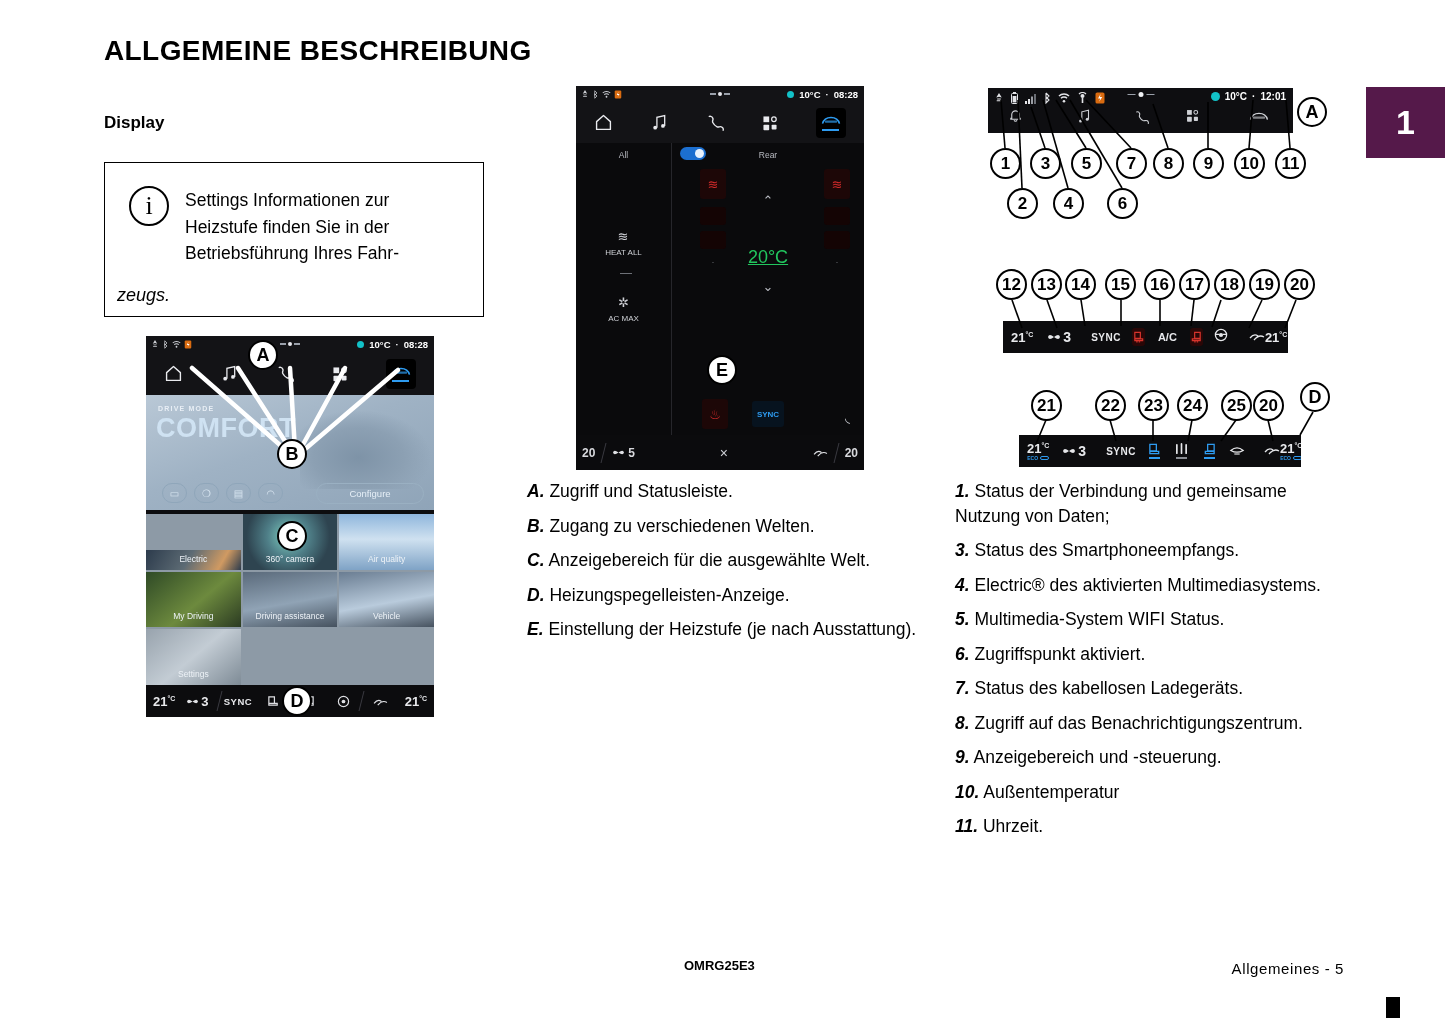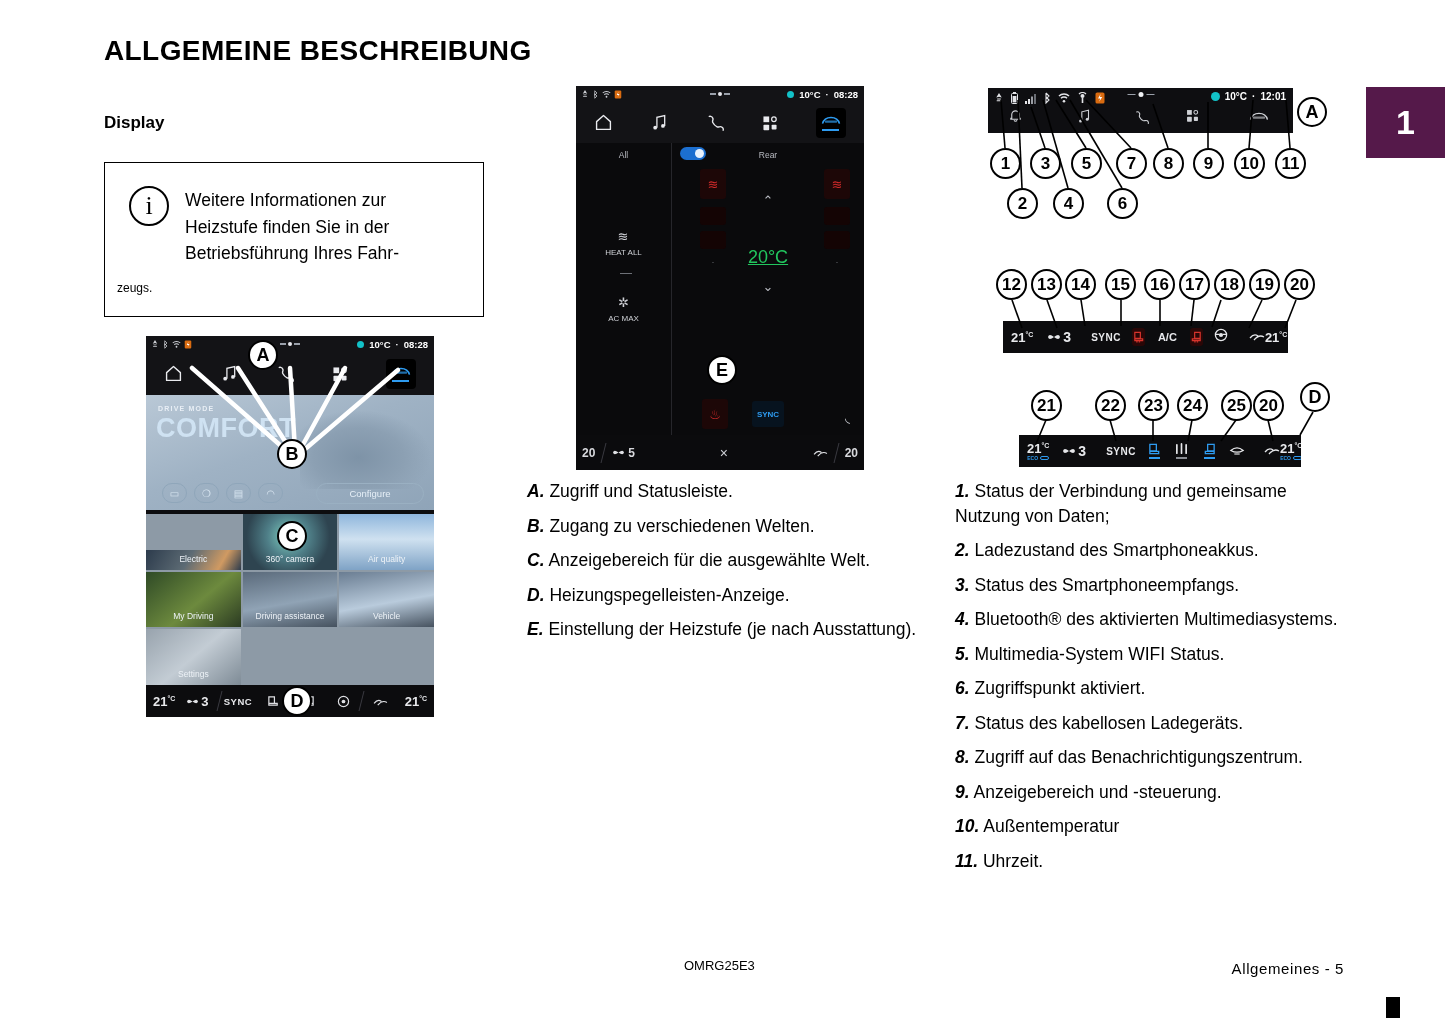--- a/index.html
+++ b/index.html
@@ -38,22 +38,22 @@
     position:absolute; left:24px; top:23px; width:40px; height:40px;
     border:2.2px solid #000; border-radius:50%;
     display:flex; align-items:center; justify-content:center;
     font-size:26px; font-family:"Liberation Serif", serif; line-height:1;
   }
   .info-text{
     position:absolute; left:80px; top:24px; width:290px;
     font-size:17.5px; line-height:26.5px;
   }
   .info-text-wrap{
-    position:absolute; left:12px; top:112px; width:360px;
-    font-size:12px; line-height:26.5px;
+    position:absolute; left:12px; top:119px; width:360px;
+    font-size:18px; line-height:26.5px;font-style:italic;
   }
 
   
   .shot{ position:absolute; background:#0d0d0f; overflow:hidden; }
   .hmi-statusbar{
     position:absolute; left:0; right:0; top:0;
     background:#131316; display:flex; align-items:center;
   }
   .sb-left{ display:flex; align-items:center; gap:3px; padding-left:5px; }
   .sb-right{ margin-left:auto; display:flex; align-items:center; gap:5px; padding-right:6px;
@@ -152,36 +152,36 @@
   svg.leaders{ position:absolute; left:0; top:0; width:1445px; height:1018px;
                pointer-events:none; z-index:30; }
 
   
   .legend{ position:absolute; font-size:17.5px; line-height:24.5px; }
   .legend p{ margin:0 0 10px 0; }
   .legend .k{ font-weight:bold; font-style:italic; }
   #legend-letters{ left:527px; top:479px; width:395px; }
   #legend-numbers{ left:955px; top:479px; width:390px; }
 
-  .footer-code{ position:absolute; left:684px; top:958px; font-size:13px; font-weight:normal; }
+  .footer-code{ position:absolute; left:684px; top:958px; font-size:13px; font-weight:bold; }
   .footer-page{ position:absolute; right:101px; top:960px; font-size:15px;
                 letter-spacing:.6px; }
   .footer-mark{ position:absolute; left:1386px; top:997px; width:14px; height:21px; background:#000; }
 </style>
 </head>
 <body>
 
 <div class="chapter-tab">1</div>
 <div class="page-title">ALLGEMEINE BESCHREIBUNG</div>
 <div class="section-title">Display</div>
 
 <div class="info-box">
   <div class="info-icon">i</div>
   <div class="info-text">
-    <div>Weitere Informationen zur</div>
+    <div>Settings Informationen zur</div>
     <div>Heizstufe finden Sie in der</div>
     <div>Betriebsführung Ihres Fahr-</div>
   </div>
   <div class="info-text-wrap">zeugs.</div>
 </div>
 
 <div class="shot" id="shot1">
   <div class="hmi-statusbar" style="height:16px;">
     <div class="sb-left">
       <svg class="ico" width="8" height="9" viewBox="0 0 10 12">
@@ -739,23 +739,22 @@
 <div class="legend" id="legend-letters">
   <p><span class="k">A.</span> <span>Zugriff und Statusleiste.</span></p>
   <p><span class="k">B.</span> <span>Zugang zu verschiedenen Welten.</span></p>
   <p><span class="k">C.</span> <span>Anzeigebereich für die ausgewählte Welt.</span></p>
   <p><span class="k">D.</span> <span>Heizungspegelleisten-Anzeige.</span></p>
   <p><span class="k">E.</span> <span>Einstellung der Heizstufe (je nach Ausstattung).</span></p>
 </div>
 
 <div class="legend" id="legend-numbers">
   <p><span class="k">1.</span> <span>Status der Verbindung und gemeinsame Nutzung von Daten;</span></p>
-  <p><span class="k">2.</span> <span>Ladezustand des Smartphoneakkus.</span></p>
   <p><span class="k">3.</span> <span>Status des Smartphoneempfangs.</span></p>
-  <p><span class="k">4.</span> <span>Bluetooth® des aktivierten Multimediasystems.</span></p>
+  <p><span class="k">4.</span> <span>Electric® des aktivierten Multimediasystems.</span></p>
   <p><span class="k">5.</span> <span>Multimedia-System WIFI Status.</span></p>
   <p><span class="k">6.</span> <span>Zugriffspunkt aktiviert.</span></p>
   <p><span class="k">7.</span> <span>Status des kabellosen Ladegeräts.</span></p>
   <p><span class="k">8.</span> <span>Zugriff auf das Benachrichtigungszentrum.</span></p>
   <p><span class="k">9.</span> <span>Anzeigebereich und -steuerung.</span></p>
   <p><span class="k">10.</span> <span>Außentemperatur</span></p>
   <p><span class="k">11.</span> <span>Uhrzeit.</span></p>
 </div>
 
 <div class="footer-code">OMRG25E3</div>

